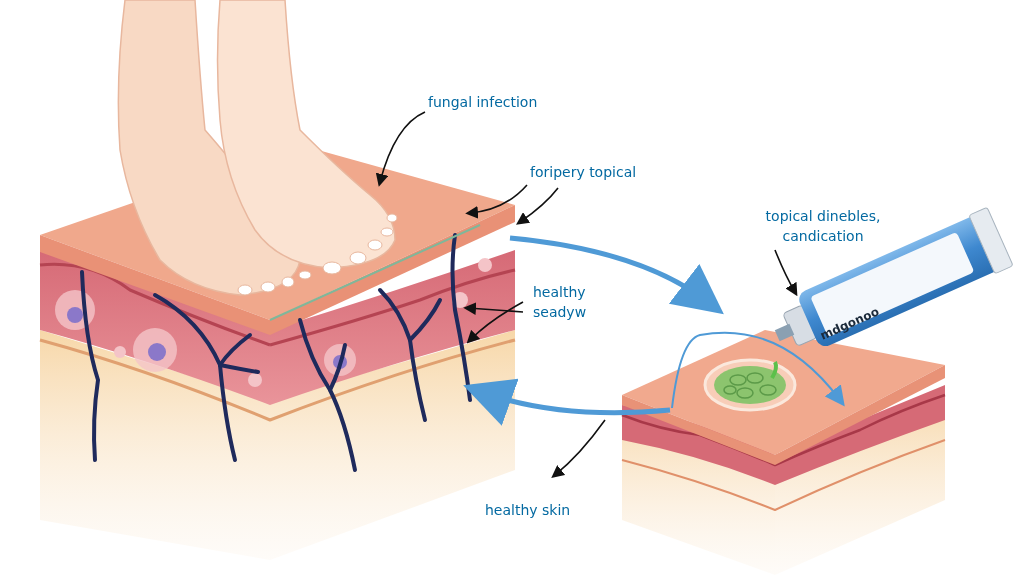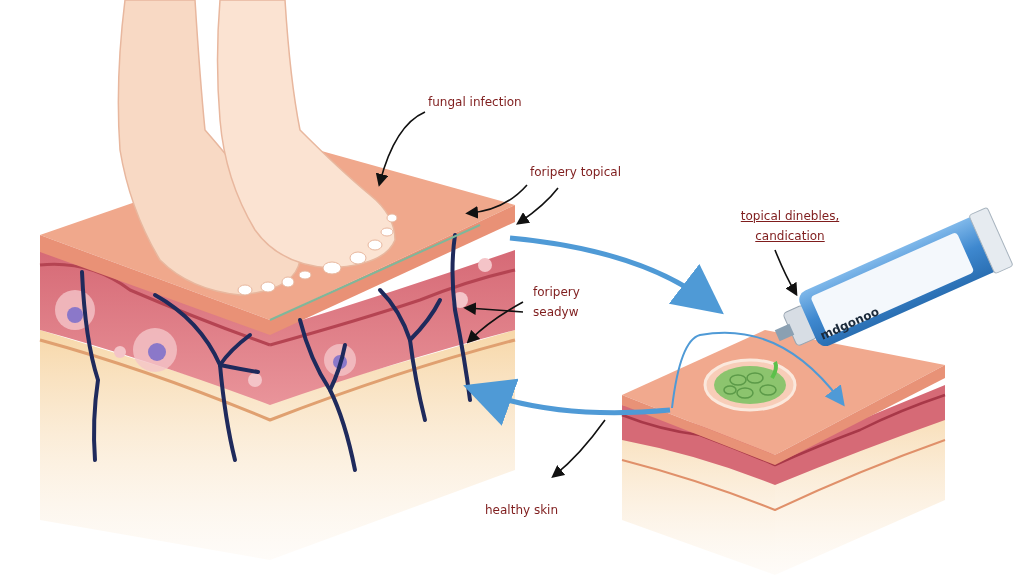--- a/index.html
+++ b/index.html
@@ -5,22 +5,22 @@
     html, body { margin: 0; padding: 0; }
     body {
       width: 1024px; height: 579px; overflow: hidden;
       background: #ffffff;
       font-family: "DejaVu Sans", sans-serif;
       position: relative;
     }
     svg.stage { position: absolute; left: 0; top: 0; }
     .label {
       position: absolute;
-      color: #7f1d1d;
-      font-size: 12px;
+      color: #0369a1;
+      font-size: 14px;
       line-height: 20px;
       white-space: nowrap;
     }
     .label.center { text-align: center; }
     .tube-text {
       position: absolute;
       font-weight: bold;
       font-size: 12px;
       color: #1b2a3a;
       transform: rotate(-24deg);
@@ -159,22 +159,22 @@
     <path d="M558,188 Q545,205 520,222" marker-end="url(#blackHead)"></path>
     <path d="M523,312 L468,308" marker-end="url(#blackHead)"></path>
     <path d="M523,302 Q490,320 470,340" marker-end="url(#blackHead)"></path>
     <path d="M775,250 Q785,275 795,292" marker-end="url(#blackHead)"></path>
     <path d="M605,420 Q580,455 555,475" marker-end="url(#blackHead)"></path>
   </g>
 </svg>
 
 <div class="label" style="left:428px; top:92px;">fungal infection</div>
 <div class="label" style="left:530px; top:162px;">foripery topical</div>
-<div class="label center" style="left:705px; top:206px; width:170px;text-decoration:underline;">
+<div class="label center" style="left:738px; top:206px; width:170px;">
   <div>topical dinebles,</div>
   <div>candication</div>
 </div>
 <div class="label" style="left:533px; top:282px;">
-  <div>foripery</div>
+  <div>healthy</div>
   <div>seadyw</div>
 </div>
 <div class="label" style="left:485px; top:500px;text-align:center;">healthy skin</div>
 <div class="tube-text" style="left:818px; top:330px;">mdgonoo</div>
 
 </body></html>

